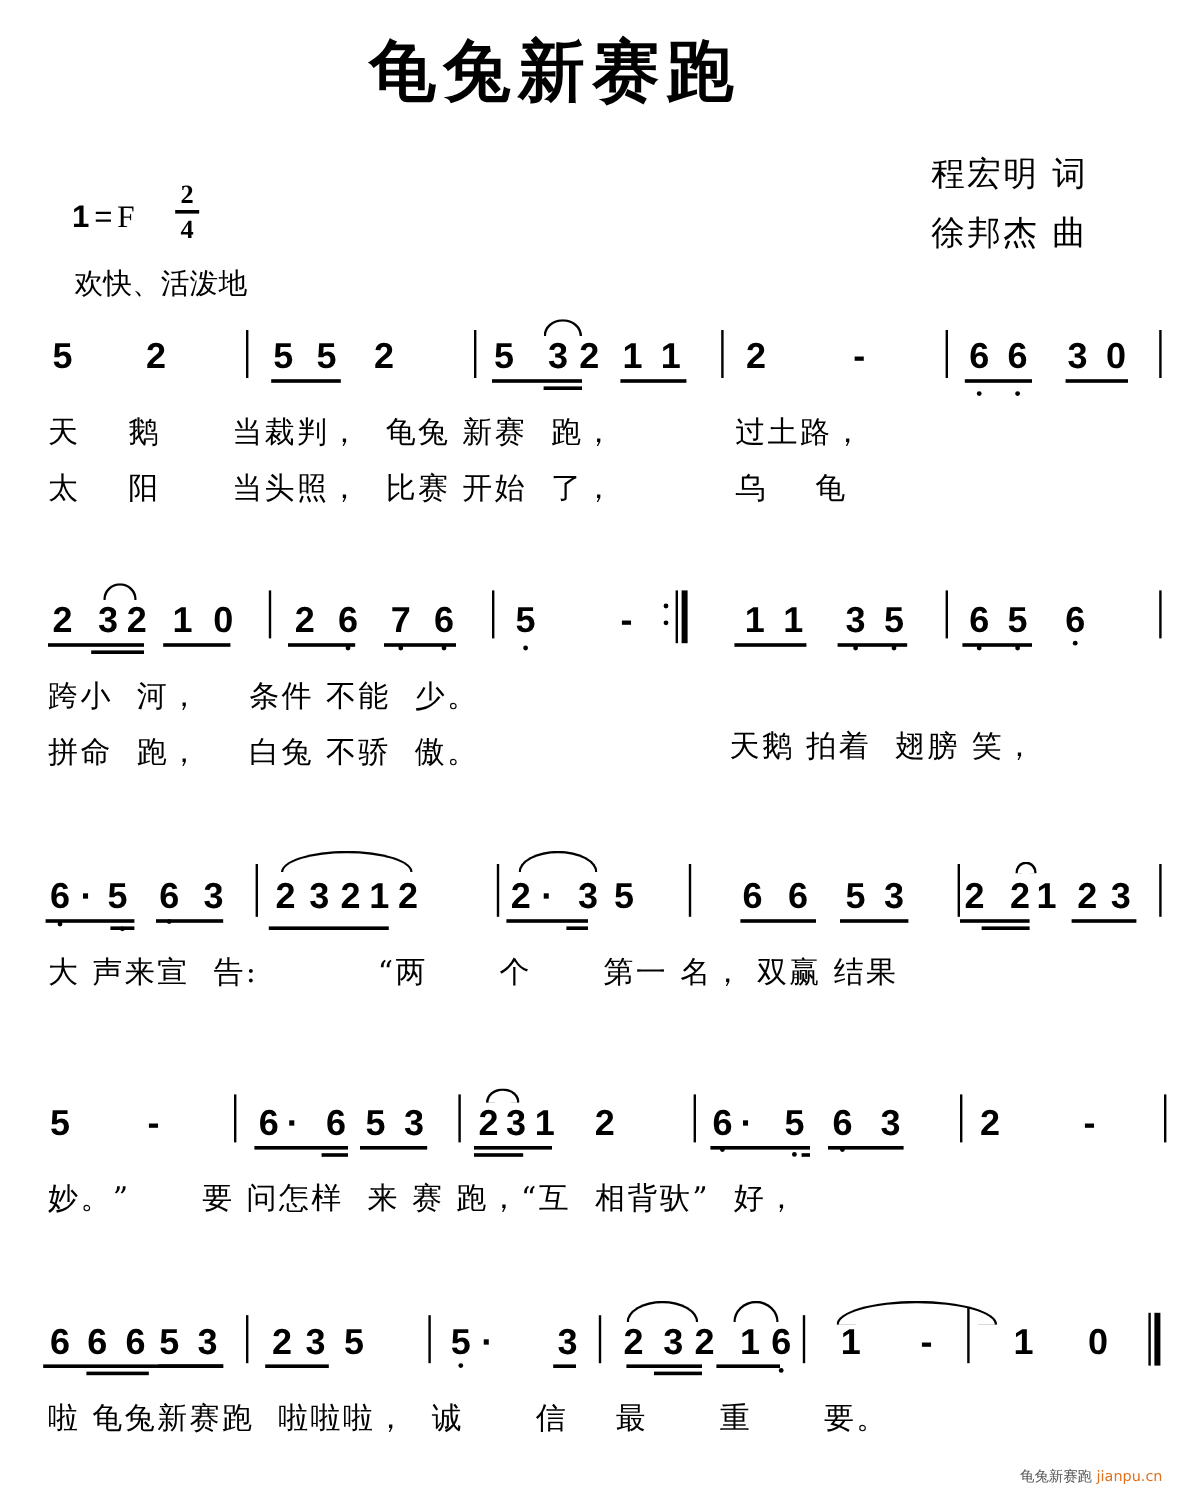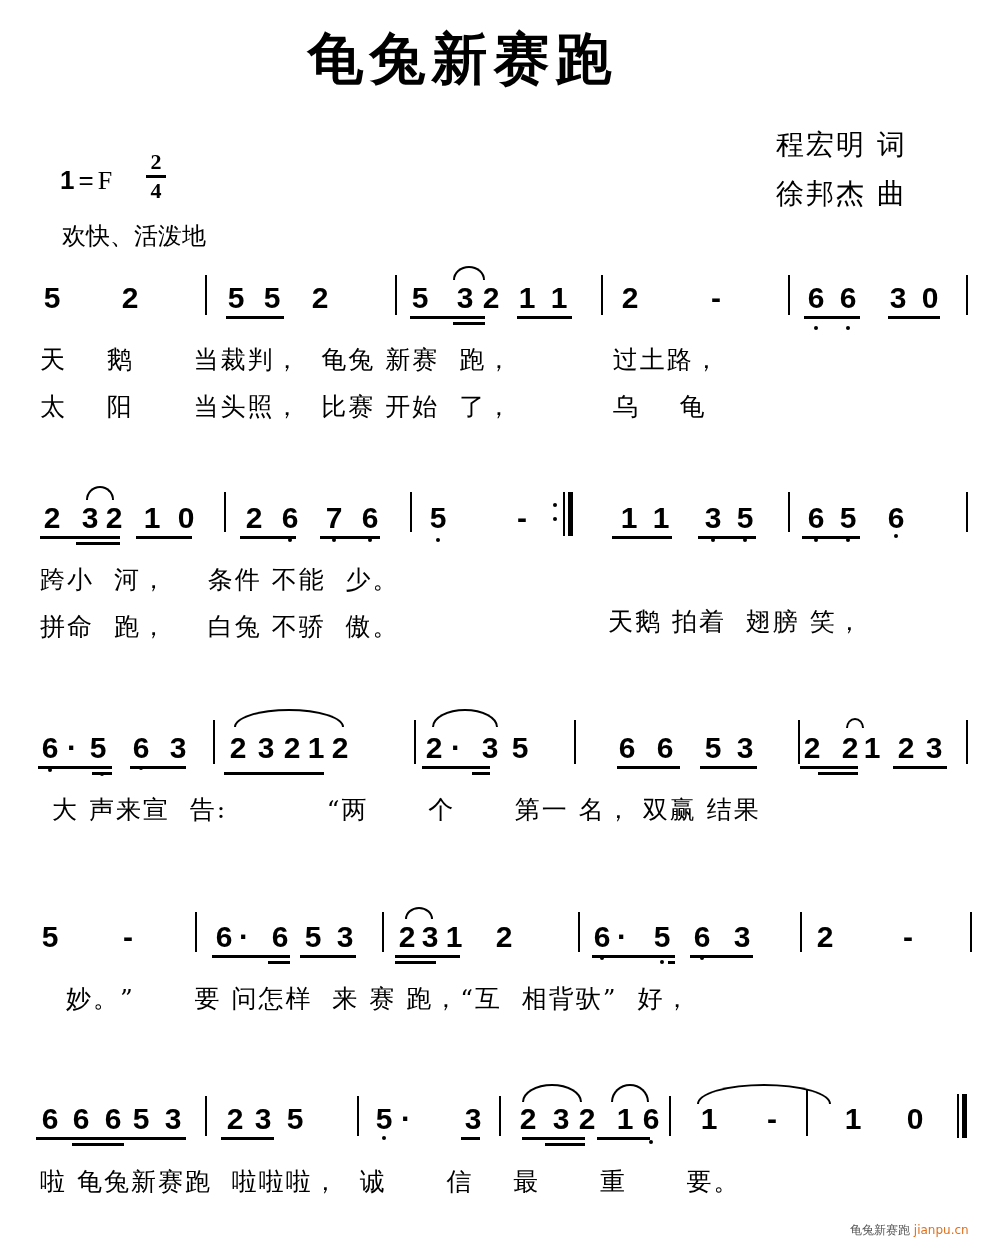--- a/index.html
+++ b/index.html
@@ -247,21 +247,21 @@
     <div class="ul" style="left: 545px; width: 40px; top: 1143px;"></div>
     <div class="ul" style="left: 597px; width: 53px; top: 1137px;"></div>
     <div class="ul" style="left: 461px; width: 19px; top: 1137px;"></div>
   </div>
 <div id="lyrics">
     <div class="ly" style="left: 40px; top: 343px;">天    鹅      当裁判，  龟兔 新赛  跑，          过土路，</div>
     <div class="ly" style="left: 40px; top: 390px;">太    阳      当头照，  比赛 开始  了，          乌    龟</div>
     <div class="ly" style="left: 40px; top: 563px;">跨小  河，    条件 不能  少。</div>
     <div class="ly" style="left: 40px; top: 610px;">拼命  跑，    白兔 不骄  傲。</div>
     <div class="ly" style="left: 608px; top: 605px;">天鹅 拍着  翅膀 笑，</div>
-    <div class="ly" style="left: 52px; top: 793px;">大 声来宣  告:          “两      个      第一 名， 双赢 结果</div>
-    <div class="ly" style="left: 40px; top: 982px; margin-left: 26px;">妙。”      要 问怎样  来 赛 跑，“互  相背驮”  好，</div>
+    <div class="ly" style="left: 40px; top: 793px;">大 声来宣  告:          “两      个      第一 名， 双赢 结果</div>
+    <div class="ly" style="left: 40px; top: 982px;">妙。”      要 问怎样  来 赛 跑，“互  相背驮”  好，</div>
     <div class="ly" style="left: 40px; top: 1165px;">啦 龟兔新赛跑  啦啦啦，  诚      信    最      重      要。</div>
   </div>
 
 <div class="wm">
   <span>龟兔新赛跑</span>
   <span class="u">jianpu.cn</span>
 </div>
 
 </body></html>

